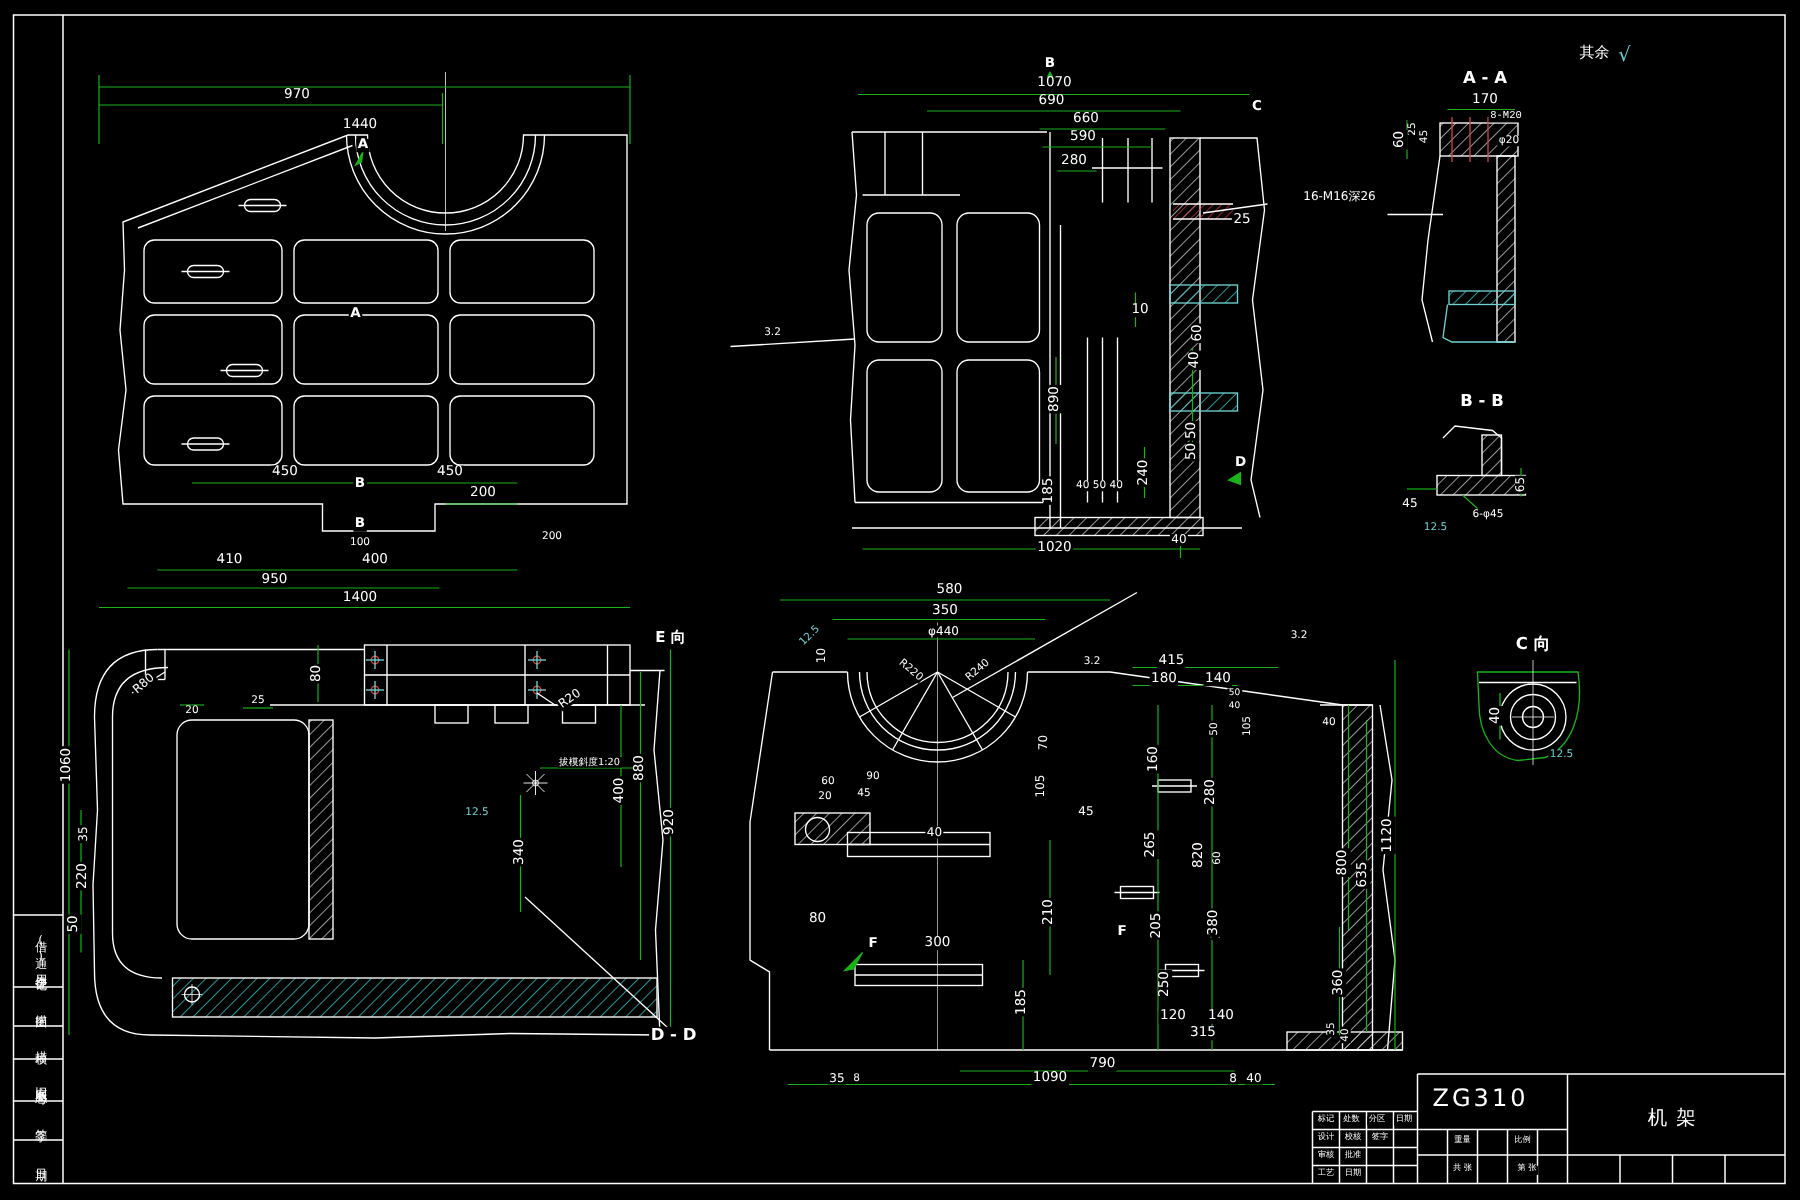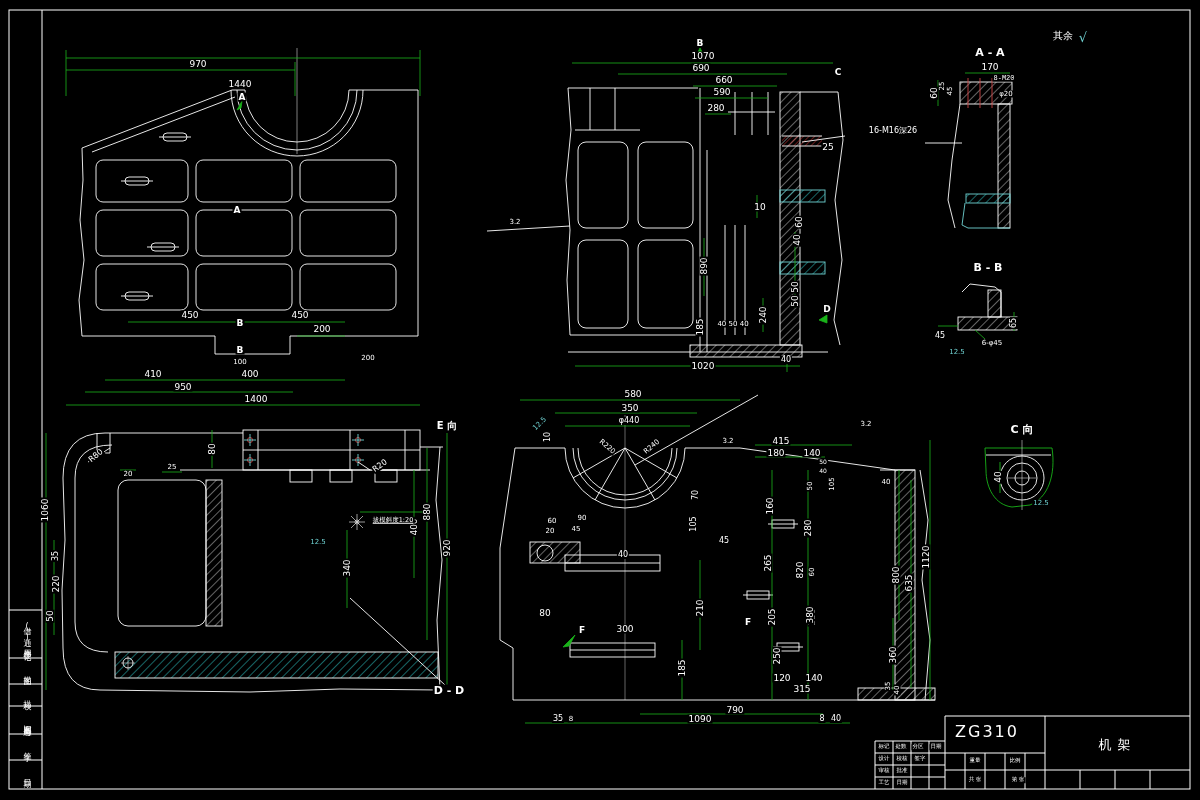--- a/index.html
+++ b/index.html
@@ -334,21 +334,21 @@
       <span class="ann" style="left: 190px; top: 315px; transform: translate(-50%, -50%);">450</span>
       <span class="ann" style="left: 240px; top: 323px; transform: translate(-50%, -50%); font-weight: bold;">B</span>
       <span class="ann" style="left: 300px; top: 315px; transform: translate(-50%, -50%);">450</span>
       <span class="ann" style="left: 322px; top: 329px; transform: translate(-50%, -50%);">200</span>
       <span class="ann" style="left: 240px; top: 350px; transform: translate(-50%, -50%); font-weight: bold;">B</span>
       <span class="ann" style="left: 240px; top: 362px; transform: translate(-50%, -50%); font-size: 7px;">100</span>
       <span class="ann" style="left: 368px; top: 358px; transform: translate(-50%, -50%); font-size: 7px;">200</span>
       <span class="ann" style="left: 153px; top: 374px; transform: translate(-50%, -50%);">410</span>
       <span class="ann" style="left: 250px; top: 374px; transform: translate(-50%, -50%);">400</span>
       <span class="ann" style="left: 183px; top: 387px; transform: translate(-50%, -50%);">950</span>
-      <span class="ann" style="left: 256px; top: 399px; transform: translate(-50%, -50%); text-align: center;">1400</span>
+      <span class="ann" style="left: 240px; top: 399px; transform: translate(-50%, -50%); text-align: center;">1400</span>
       <span class="ann" style="left: 700px; top: 43px; transform: translate(-50%, -50%); font-weight: bold;">B</span>
       <span class="ann" style="left: 838px; top: 72px; transform: translate(-50%, -50%); font-weight: bold;">C</span>
       <span class="ann" style="left: 703px; top: 56px; transform: translate(-50%, -50%);">1070</span>
       <span class="ann" style="left: 701px; top: 68px; transform: translate(-50%, -50%);">690</span>
       <span class="ann" style="left: 724px; top: 80px; transform: translate(-50%, -50%);">660</span>
       <span class="ann" style="left: 722px; top: 92px; transform: translate(-50%, -50%);">590</span>
       <span class="ann" style="left: 716px; top: 108px; transform: translate(-50%, -50%);">280</span>
       <span class="ann" style="left: 893px; top: 131px; transform: translate(-50%, -50%); font-size: 8px;">16-M16深26</span>
       <span class="ann" style="left: 828px; top: 147px; transform: translate(-50%, -50%);">25</span>
       <span class="ann" style="left: 760px; top: 207px; transform: translate(-50%, -50%);">10</span>
@@ -383,21 +383,21 @@
       <span class="ann" style="left: 56px; top: 556px; transform: translate(-50%, -50%) rotate(-90deg); font-size: 8px;">35</span>
       <span class="ann" style="left: 56px; top: 584px; transform: translate(-50%, -50%) rotate(-90deg);">220</span>
       <span class="ann" style="left: 50px; top: 616px; transform: translate(-50%, -50%) rotate(-90deg);">50</span>
       <span class="ann" style="left: 128px; top: 474px; transform: translate(-50%, -50%); font-size: 7px;">20</span>
       <span class="ann" style="left: 172px; top: 467px; transform: translate(-50%, -50%); font-size: 7px;">25</span>
       <span class="ann" style="left: 212px; top: 449px; transform: translate(-50%, -50%) rotate(-90deg);">80</span>
       <span class="ann" style="left: 380px; top: 466px; transform: translate(-50%, -50%) rotate(-35deg); font-size: 8px;">R20</span>
       <span class="ann" style="left: 427px; top: 512px; transform: translate(-50%, -50%) rotate(-90deg);">880</span>
       <span class="ann" style="left: 414px; top: 527px; transform: translate(-50%, -50%) rotate(-90deg);">400</span>
       <span class="ann" style="left: 447px; top: 548px; transform: translate(-50%, -50%) rotate(-90deg);">920</span>
-      <span class="ann" style="left: 393px; top: 520px; transform: translate(-50%, -50%); font-size: 6.5px; text-decoration: underline;">拔模斜度1:20</span>
+      <span class="ann" style="left: 393px; top: 508px; transform: translate(-50%, -50%); font-size: 6.5px;">拔模斜度1:20</span>
       <span class="ann" style="left: 347px; top: 568px; transform: translate(-50%, -50%) rotate(-90deg);">340</span>
       <span class="ann" style="left: 96px; top: 456px; transform: translate(-50%, -50%) rotate(-40deg); font-size: 8px;">R80</span>
       <span class="ann" style="left: 318px; top: 542px; transform: translate(-50%, -50%); color: rgb(111, 210, 210); font-size: 7px;">12.5</span>
       <span class="ann" style="left: 449px; top: 690px; transform: translate(-50%, -50%); font-size: 11px; font-weight: bold;">D - D</span>
       <span class="ann" style="left: 447px; top: 426px; transform: translate(-50%, -50%); font-size: 10px; font-weight: bold;">E 向</span>
       <span class="ann" style="left: 633px; top: 394px; transform: translate(-50%, -50%);">580</span>
       <span class="ann" style="left: 630px; top: 408px; transform: translate(-50%, -50%);">350</span>
       <span class="ann" style="left: 629px; top: 421px; transform: translate(-50%, -50%); font-size: 8px;">φ440</span>
       <span class="ann" style="left: 607px; top: 447px; transform: translate(-50%, -50%) rotate(40deg); font-size: 7px;">R220</span>
       <span class="ann" style="left: 652px; top: 447px; transform: translate(-50%, -50%) rotate(-40deg); font-size: 7px;">R240</span>

